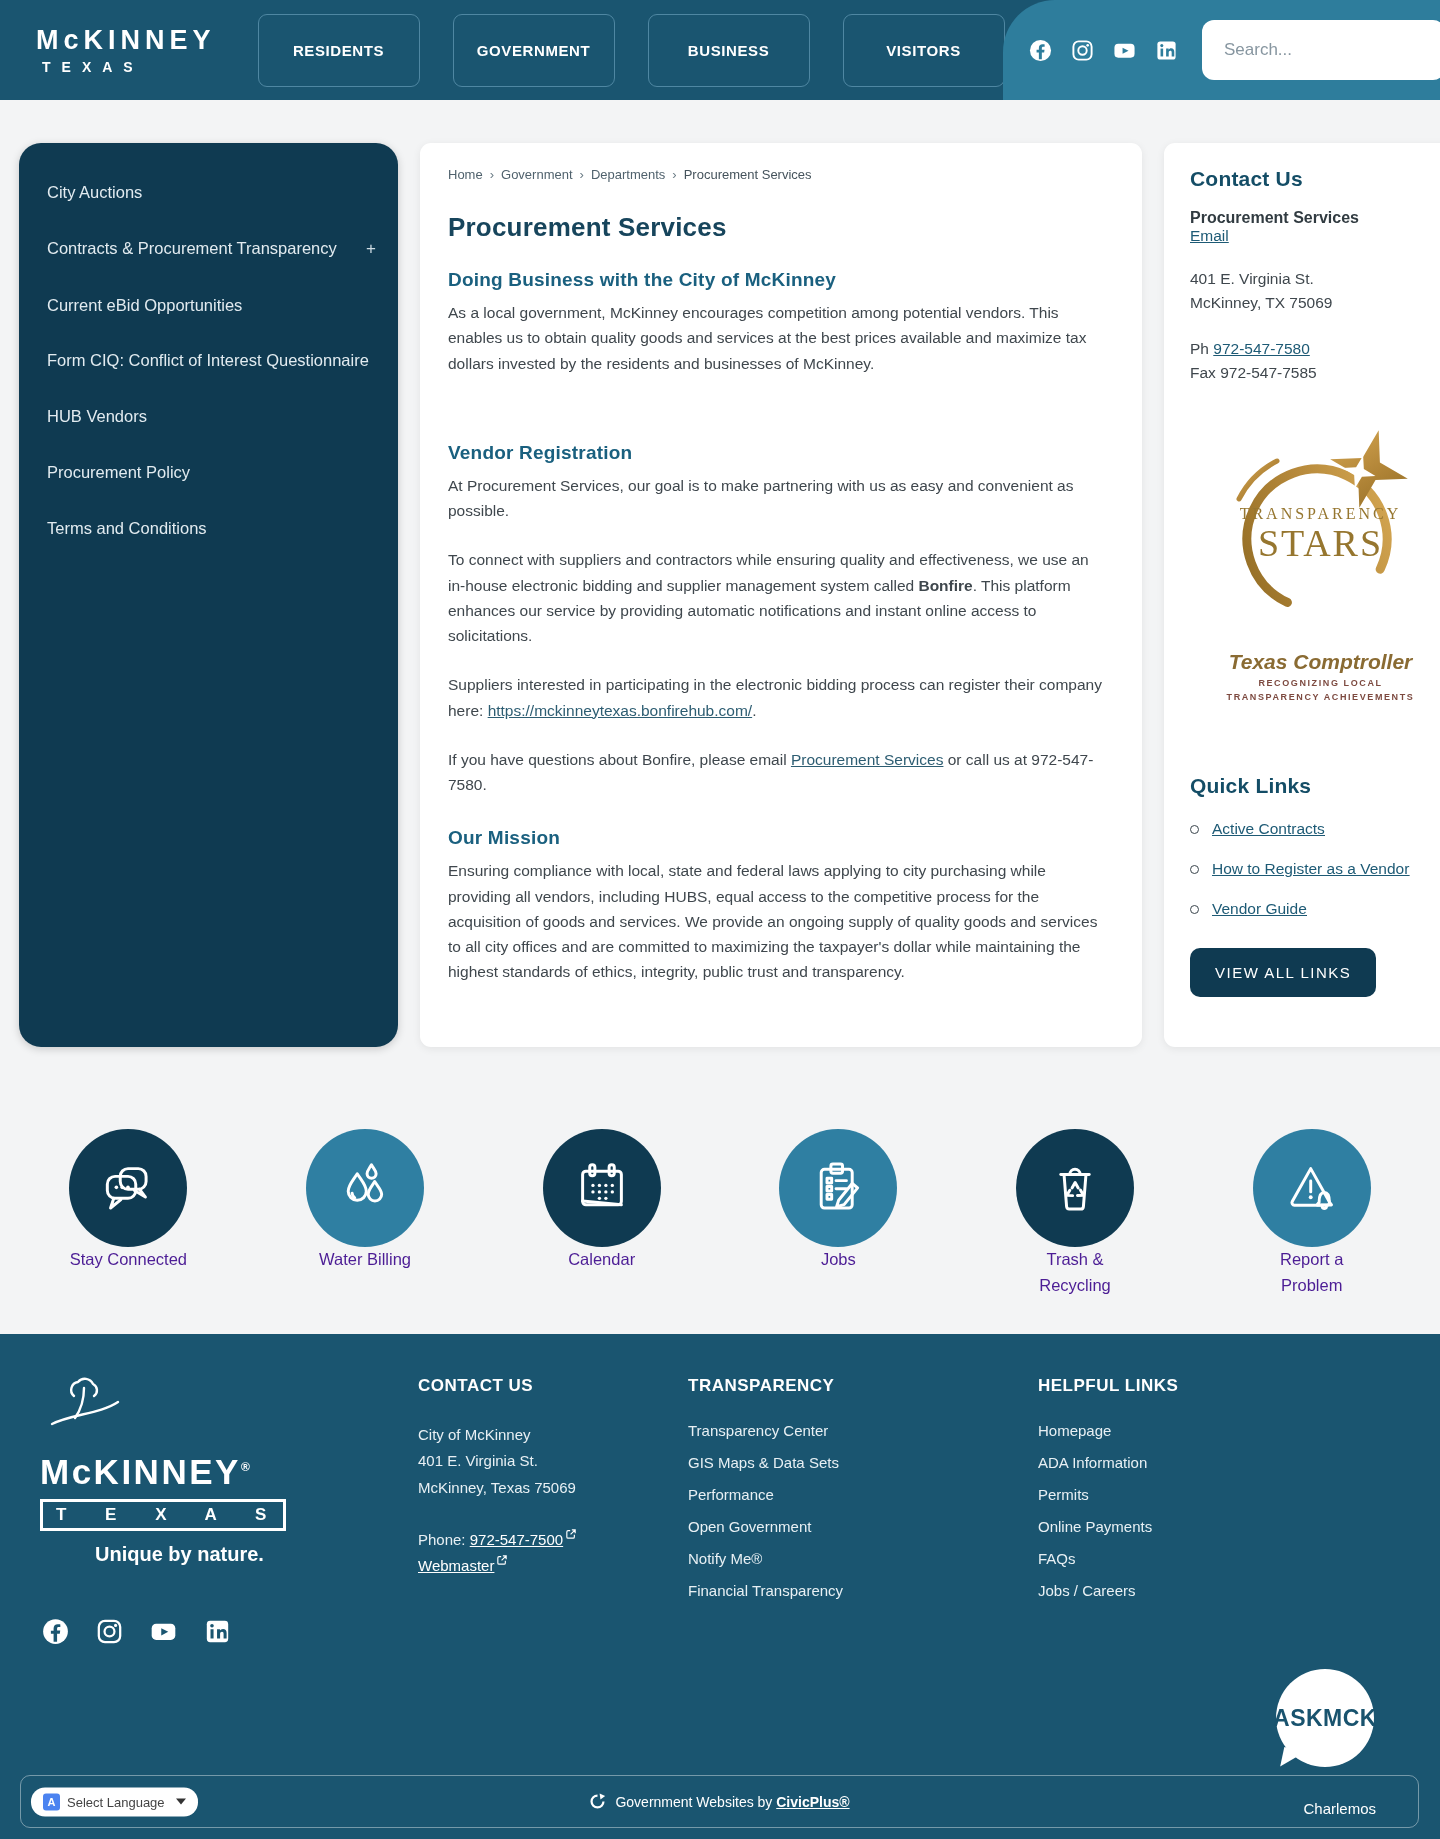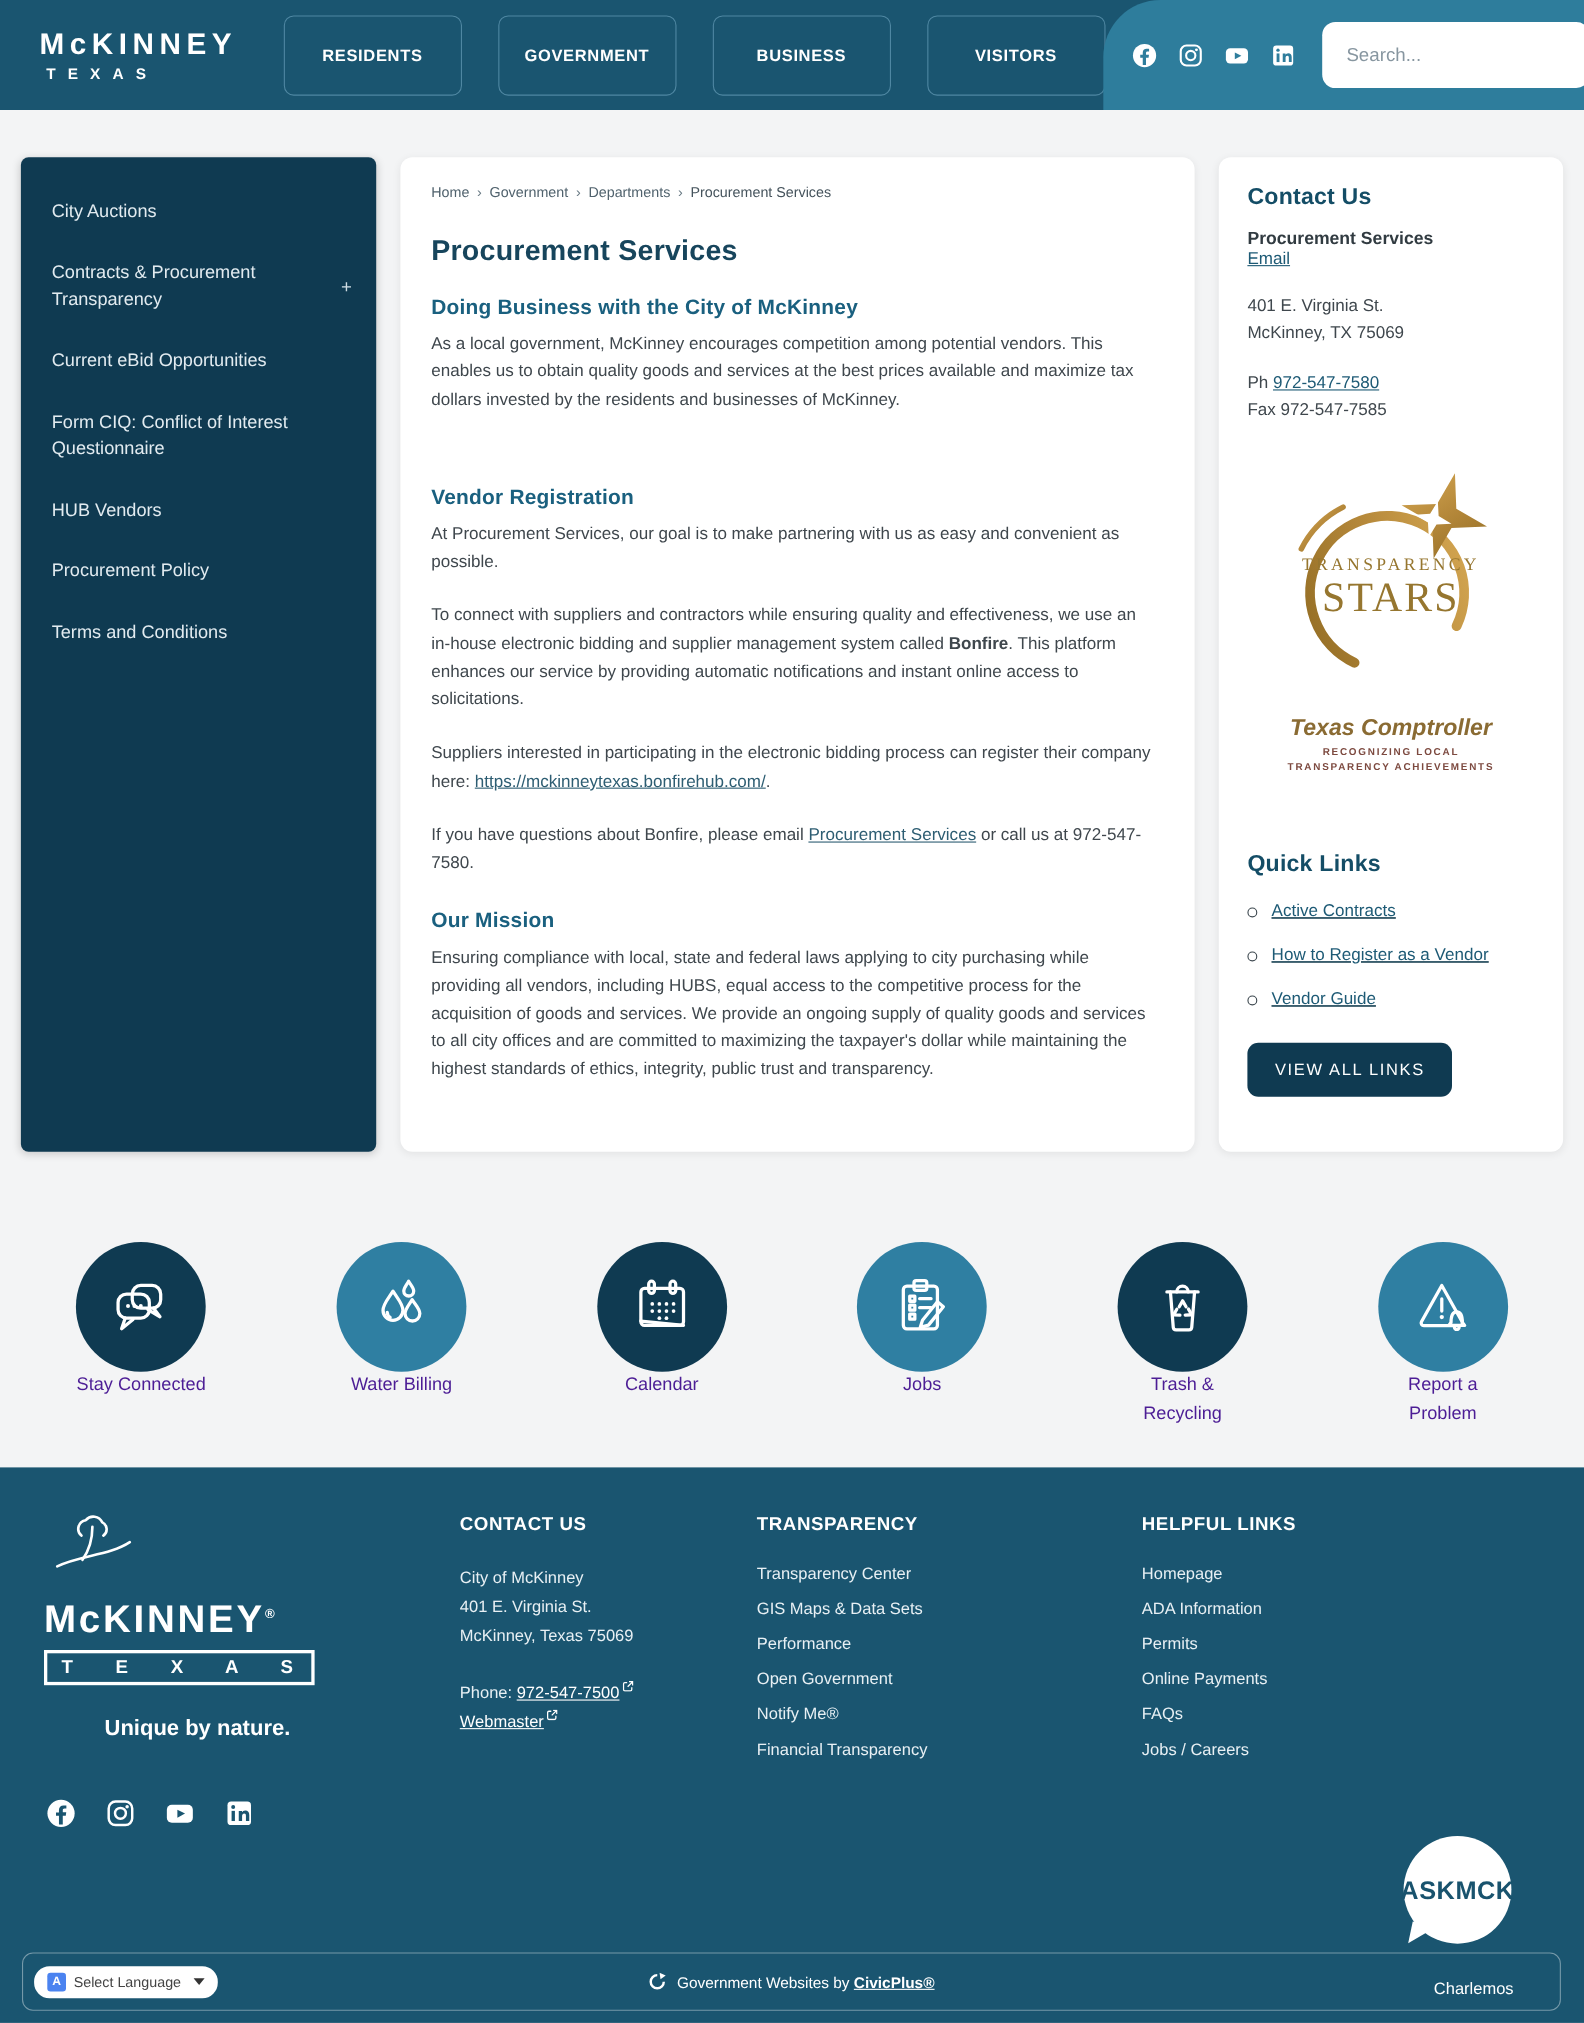--- a/index.html
+++ b/index.html
@@ -18,21 +18,21 @@
   .social-ico { width:23px; height:23px; display:block; cursor:pointer; }
   .search-pill { width:243px; height:60px; background:#fff; border-radius:12px; margin-left:24px; display:flex; align-items:center; }
   .search-input { flex:1; border:none; outline:none; font-family:"Liberation Sans", sans-serif; font-size:17px; color:#333; padding-left:22px; background:transparent; }
   .search-input::placeholder { color:#8796a0; }
 
   
   .content-row { display:flex; gap:22px; padding:43px 19px 0 19px; align-items:stretch; min-height:947px; }
   .card { background:#fff; border-radius:11px; box-shadow:0 2px 8px rgba(0,0,0,0.07); }
 
   
-  .sidebar { width:323px; background:#0f3a51; border-radius:7px; box-shadow:0 2px 8px rgba(0,0,0,0.18); padding:38px 22px 30px 28px; color:#e2ebf0; flex-shrink:0; }
+  .sidebar { width:379px; background:#0f3a51; border-radius:22px; box-shadow:0 2px 8px rgba(0,0,0,0.18); padding:38px 22px 30px 28px; color:#e2ebf0; flex-shrink:0; }
   .side-item { font-size:16.5px; line-height:1.45; margin-bottom:32px; display:flex; justify-content:space-between; align-items:center; cursor:pointer; }
   .side-expander { font-size:17px; color:#cfdde4; padding-left:10px; cursor:pointer; }
 
   
   .main-card { width:722px; padding:24px 28px; flex-shrink:0; }
   .breadcrumb { font-size:13px; color:#50626d; margin-bottom:30px; }
   .breadcrumb a { color:#50626d; text-decoration:none; cursor:pointer; }
   .crumb-sep { margin:0 7px; color:#6b7c86; }
   .crumb-current { color:#45535c; }
   .page-title { font-size:26px; font-weight:700; color:#17455c; margin-bottom:26px; letter-spacing:0.2px; }
@@ -77,21 +77,21 @@
   .sc-light { background:#2f7fa2; }
   .sc-label { font-size:16.5px; color:#4c1d95; text-align:center; line-height:1.55; max-width:120px; }
 
   
   .footer { background:#1a5570; margin-top:36px; flex:1; position:relative; color:#fff; padding:42px 40px 0 40px; }
   .footer-grid { display:flex; }
   .f-logo { width:320px; }
   .f-wordmark { font-size:35px; font-weight:800; letter-spacing:2.5px; margin-top:8px; }
   .f-reg { font-size:12px; vertical-align:super; }
   .f-texas-box { display:inline-block; border:3px solid #fff; font-size:17px; font-weight:700; letter-spacing:17px; padding:3px 0 3px 13px; margin-top:7px; min-width:212px; }
-  .f-tagline { font-size:20px; font-weight:700; margin-top:28px; padding-left:55px; }
+  .f-tagline { font-size:20px; font-weight:700; margin-top:12px; padding-left:55px; }
   .f-socials { display:flex; gap:27px; margin-top:52px; padding-left:2px; }
   .f-socials .social-ico { width:27px; height:27px; }
   .f-col h3 { font-size:17px; font-weight:700; letter-spacing:0.5px; margin-bottom:26px; }
   .f-col-contact { margin-left:58px; width:270px; }
   .f-col-trans { width:300px; }
   .f-col-help { width:280px; margin-left:50px; }
   .f-line { font-size:15px; color:#e8f0f4; line-height:1.75; }
   .f-link { display:block; font-size:15px; color:#e8f0f4; text-decoration:none; margin-bottom:15px; cursor:pointer; }
   .f-phone-row { margin-top:26px; }
   .f-ulink { color:#fff; text-decoration:underline; cursor:pointer; }

